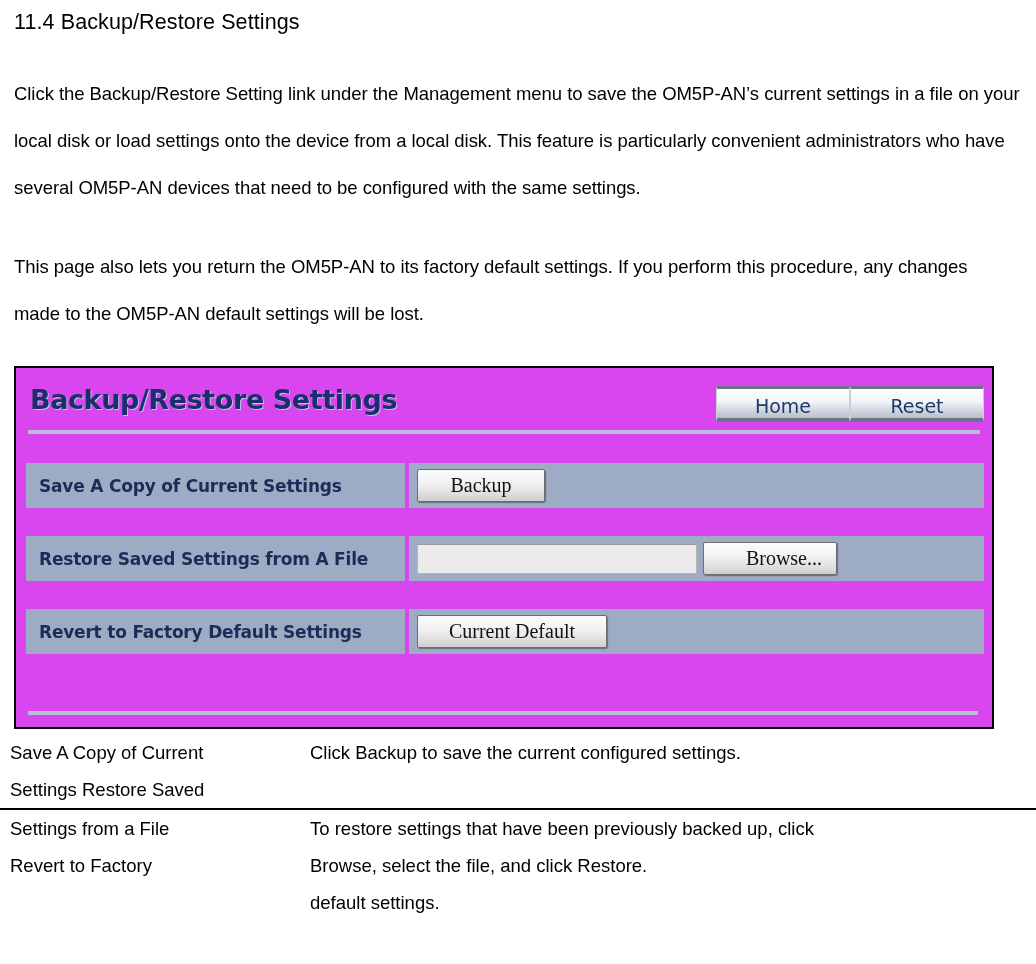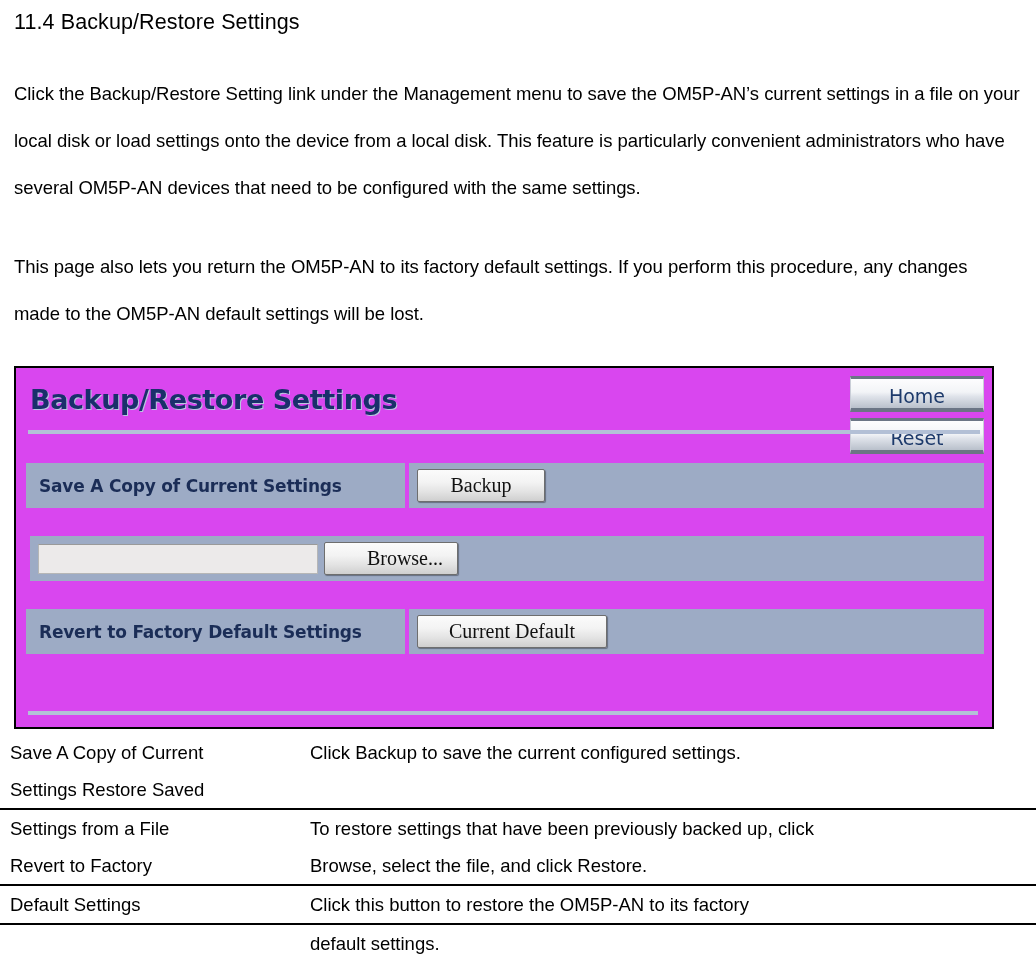--- a/index.html
+++ b/index.html
@@ -65,24 +65,23 @@
     font-size: 27px;
     font-weight: bold;
     color: #1a2f6b;
     letter-spacing: -0.4px;
     text-shadow: 1px 1px 0 #b8c6df;
     font-family: "DejaVu Sans", sans-serif;
   }
   .hdr-btns {
     position: absolute;
     right: 8px;
-    top: 8px;
-    display: flex;
-    gap: 6px;
-    flex-direction: column;
+    top: 18px;
+    display: flex;
+    gap: 0;
   }
   .nav-btn {
     width: 134px;
     height: 36px;
     line-height: 34px;
     text-align: center;
     font-size: 19px;
     color: #1d3a6b;
     font-family: "DejaVu Sans", sans-serif;
     background: linear-gradient(to bottom, #fdfdfe 0%, #f2f4f7 45%, #dfe3ea 60%, #b9c0cb 100%);
@@ -215,20 +214,21 @@
     <div class="rows">
 
       <div class="srow">
         <div class="srow-label">Save A Copy of Current Settings</div>
         <div class="srow-value">
           <span class="win-btn backup">Backup</span>
         </div>
       </div>
 
       <div class="srow">
+        <div class="srow-label">Restore Saved Settings from A File</div>
         <div class="srow-value">
           <input class="file-input" type="text" placeholder="" style="">
           <span class="win-btn browse">Browse...</span>
         </div>
       </div>
 
       <div class="srow">
         <div class="srow-label">Revert to Factory Default Settings</div>
         <div class="srow-value">
           <span class="win-btn factory">Current Default</span>
@@ -257,28 +257,20 @@
       <td class="col-l">
         <div>Settings from a File</div>
         <div>Revert to Factory</div>
       </td>
       <td class="col-r">
         <div>To restore settings that have been previously backed up, click</div>
         <div>Browse, select the file, and click Restore.</div>
       </td>
     </tr>
 
-    <tr class="rule-top rule-bot">
-      <td class="col-l">
-        <div>Default Settings</div>
-      </td>
-      <td class="col-r">
-        <div>Click this button  to restore the OM5P-AN to its factory</div>
-      </td>
-    </tr>
 
     <tr>
       <td class="col-l">&nbsp;</td>
       <td class="col-r">
         <div>default settings.</div>
       </td>
     </tr>
   </tbody>
 </table>
 

